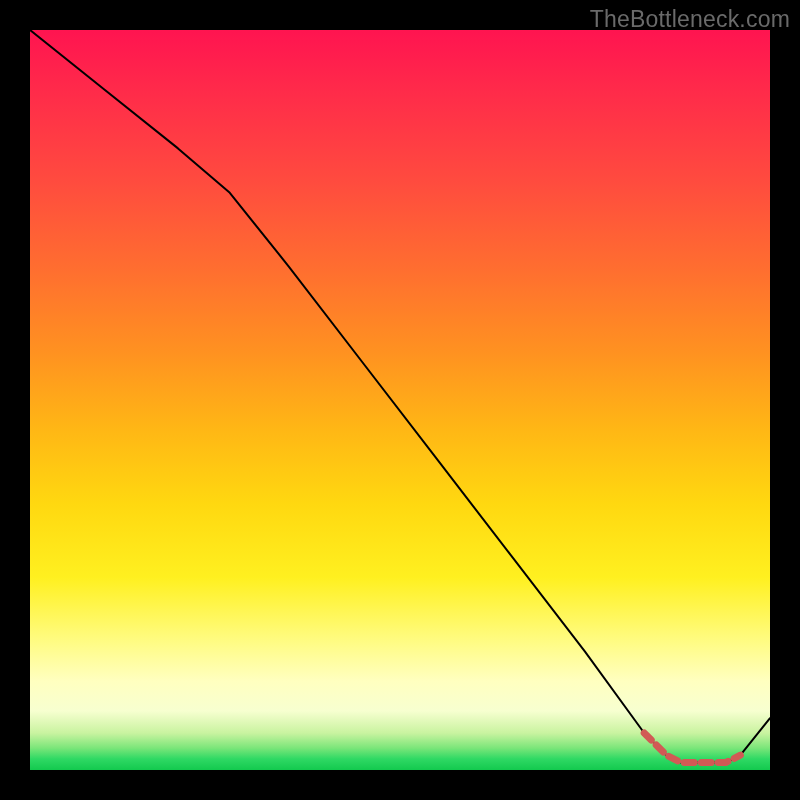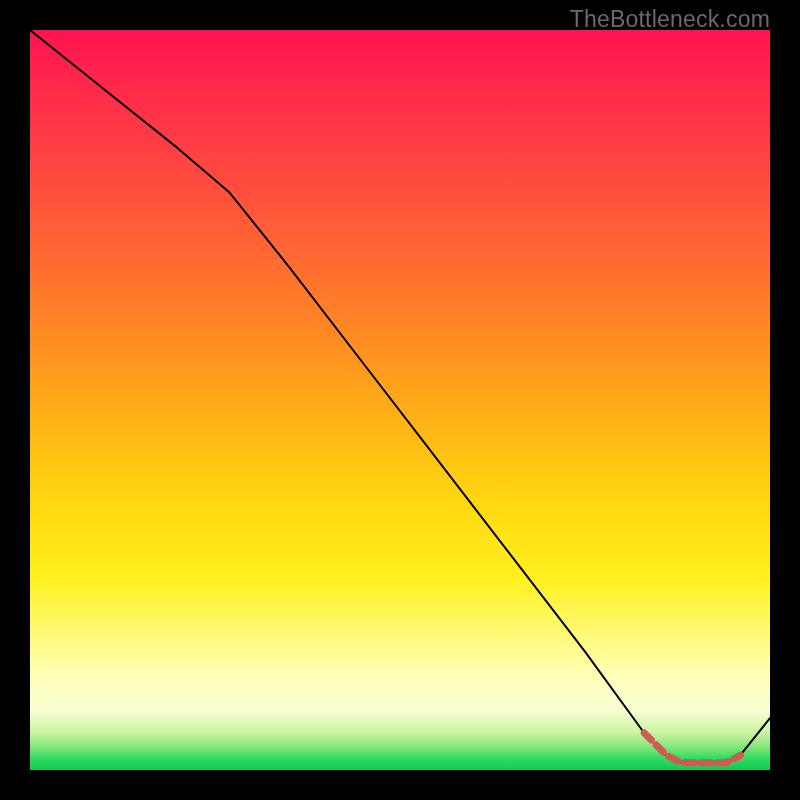--- a/index.html
+++ b/index.html
@@ -39,21 +39,21 @@
       #f7ffd0 92%,
       #c9f3a0 95%,
       #7ce67a 97%,
       #2fd964 98.5%,
       #13c94e 100%
     );
   }
   .watermark {
     position: absolute;
     top: 6px;
-    right: 30px;
+    right: 10px;
     color: #6a6a6a;
     font-size: 23px;
     font-weight: 500;
     letter-spacing: 0.2px;
     user-select: none;
   }
   svg.overlay {
     position: absolute;
     left: 30px;
     top: 30px;

